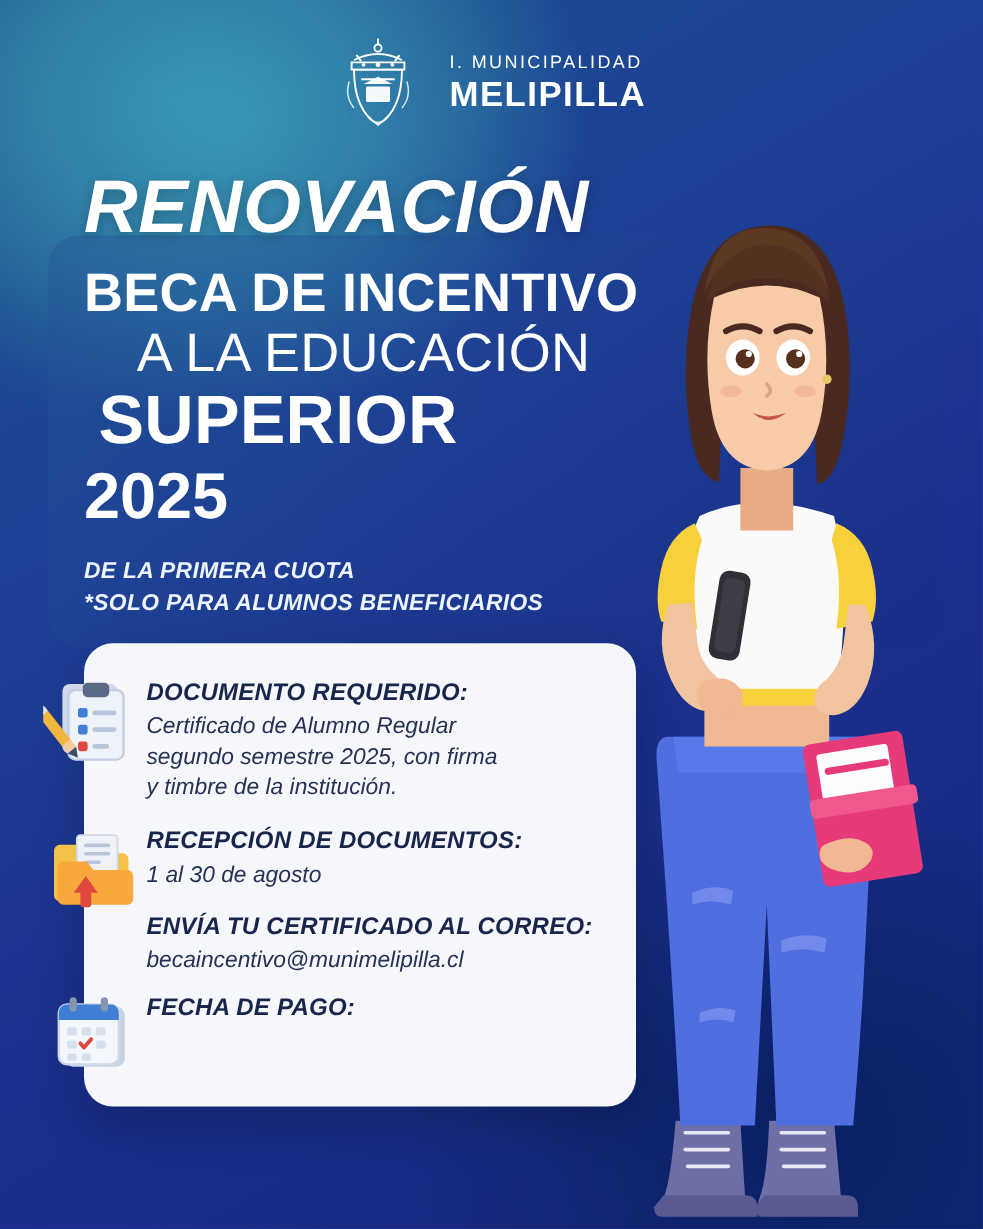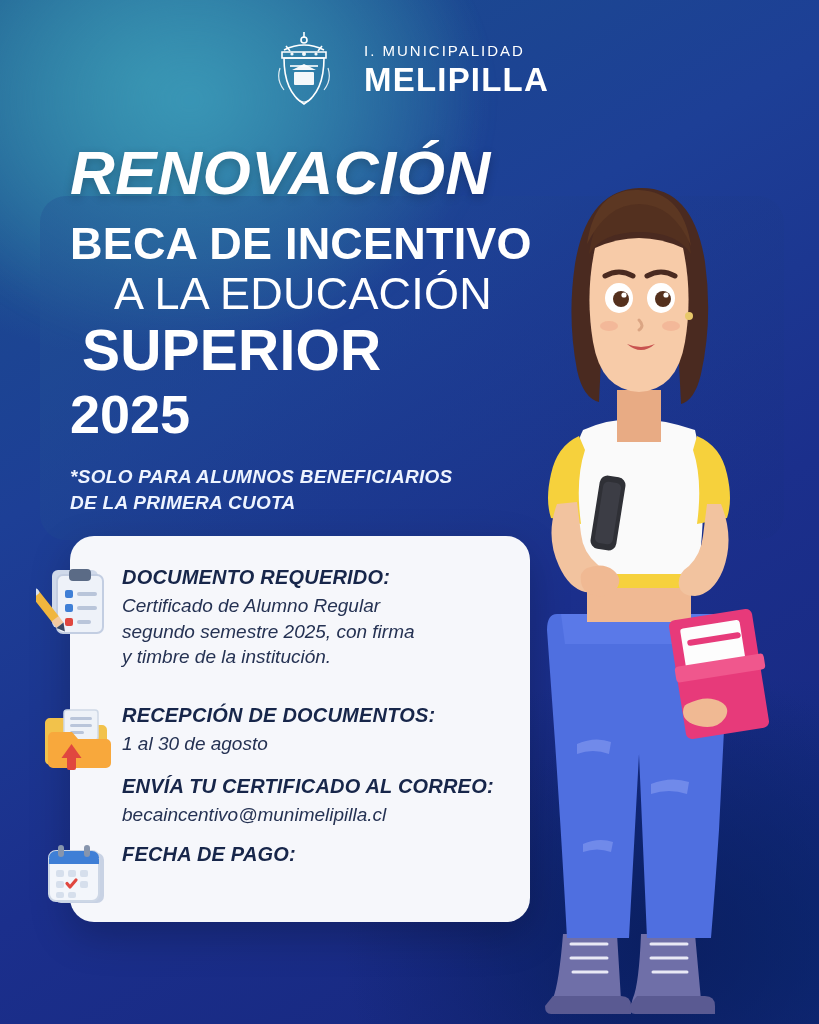--- a/index.html
+++ b/index.html
@@ -48,21 +48,21 @@
   }
   .crest { width: 68px; height: 82px; }
   .logo-text { color: #ffffff; line-height: 1; }
   .logo-top {
     font-size: 15px;
     letter-spacing: 2.0px;
     font-weight: 400;
     margin-bottom: 5px;
   }
   .logo-main {
-    font-size: 33px;
+    font-size: 29px;
     font-weight: 700;
     letter-spacing: 1.2px;
   }
 
   
   .title-panel {
     position: absolute;
     left: 40px;
     top: 196px;
     width: 744px;
@@ -161,21 +161,21 @@
     margin-bottom: 4px;
   }
   .row-body {
     font-size: 19px;
     font-style: italic;
     color: #253253;
     line-height: 1.35;
   }
   .row-body div { white-space: nowrap; }
 
-  .group-b { margin-top: 28px; }
+  .group-b { margin-top: 14px; }
   .group-d { margin-top: 6px; }
 
   
   .character {
     position: absolute;
     right: 28px;
     bottom: 0;
     width: 300px;
     height: 880px;
   }
@@ -225,22 +225,22 @@
 
   <div class="title-panel"></div>
 
   <div class="headline-wrap">
     <div class="h-renovacion">RENOVACIÓN</div>
     <div class="h-l2">BECA DE INCENTIVO</div>
     <div class="h-l3">A LA EDUCACIÓN</div>
     <div class="h-l4">SUPERIOR</div>
     <div class="h-year">2025</div>
     <div class="h-note">
+      <div>DE LA PRIMERA CUOTA</div>
       <div>*SOLO PARA ALUMNOS BENEFICIARIOS</div>
-      <div>DE LA PRIMERA CUOTA</div>
     </div>
   </div>
 
   <div class="info-card"></div>
 
   <div class="info-list">
 
     <div class="info-row">
       <div class="icon-box">
         <svg viewBox="0 0 86 80" width="86" height="80">

